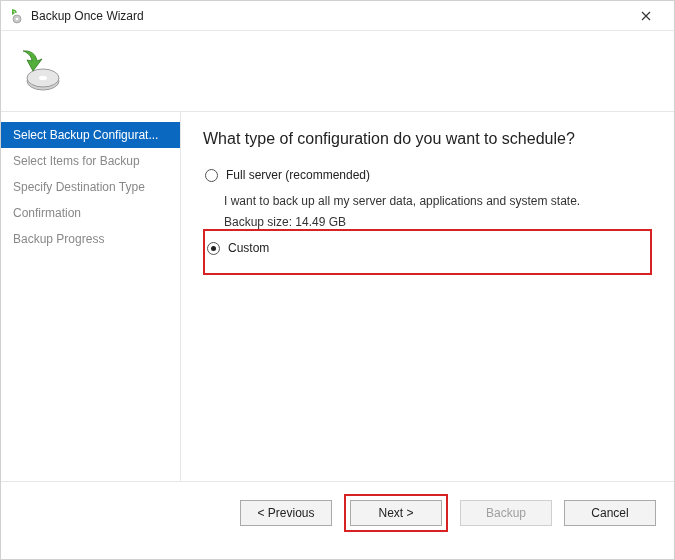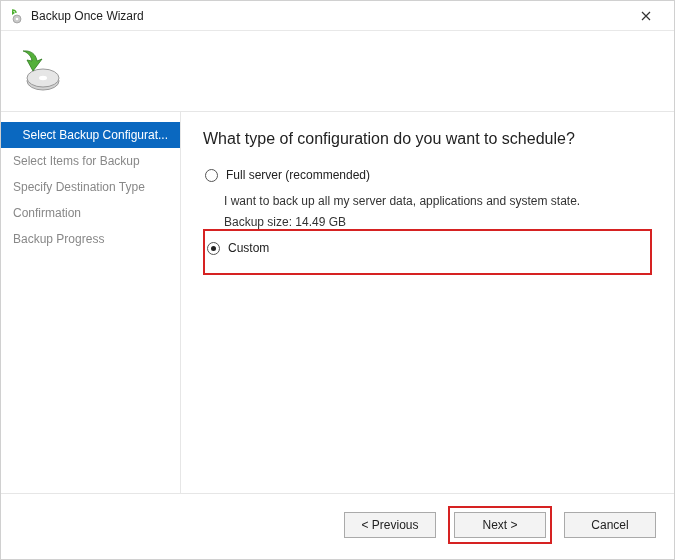--- a/index.html
+++ b/index.html
@@ -81,21 +81,20 @@
   .step.heading {
     font-weight: 700;
     color: #222;
     cursor: default;
     padding-bottom: 8px;
   }
   .step.future { color: #888; }
   .step.selected {
     background: #0a68c0;
     color: #fff;
-    text-align: right;
   }
 
   
   .content {
     flex: 1;
     padding: 18px 22px 10px 22px;
   }
   .question {
     font-size: 16px;
     margin-bottom: 16px;
@@ -131,21 +130,21 @@
 
   .highlight-box {
     border: 2px solid #d62222;
     padding: 6px 4px 8px 0;
     margin-top: 0;
   }
 
   
   .footer {
     position: absolute;
-    left: 0; right: 0; bottom: 4px;
+    left: 0; right: 0; bottom: 16px;
     height: 62px;
     border-top: 1px solid #e6e6e6;
     display: flex;
     align-items: center;
     justify-content: flex-end;
     padding: 0 18px;
     background: #fff;
     gap: 12px;
   }
   .btn {
@@ -236,14 +235,15 @@
     </div>
 
   </div>
 </div>
 
 <div class="footer">
   <button class="btn">&lt; Previous</button>
   <span class="next-wrap">
     <button class="btn">Next &gt;</button>
   </span>
+  <button class="btn disabled" disabled="">Backup</button>
   <button class="btn">Cancel</button>
 </div>
 
 </body></html>

